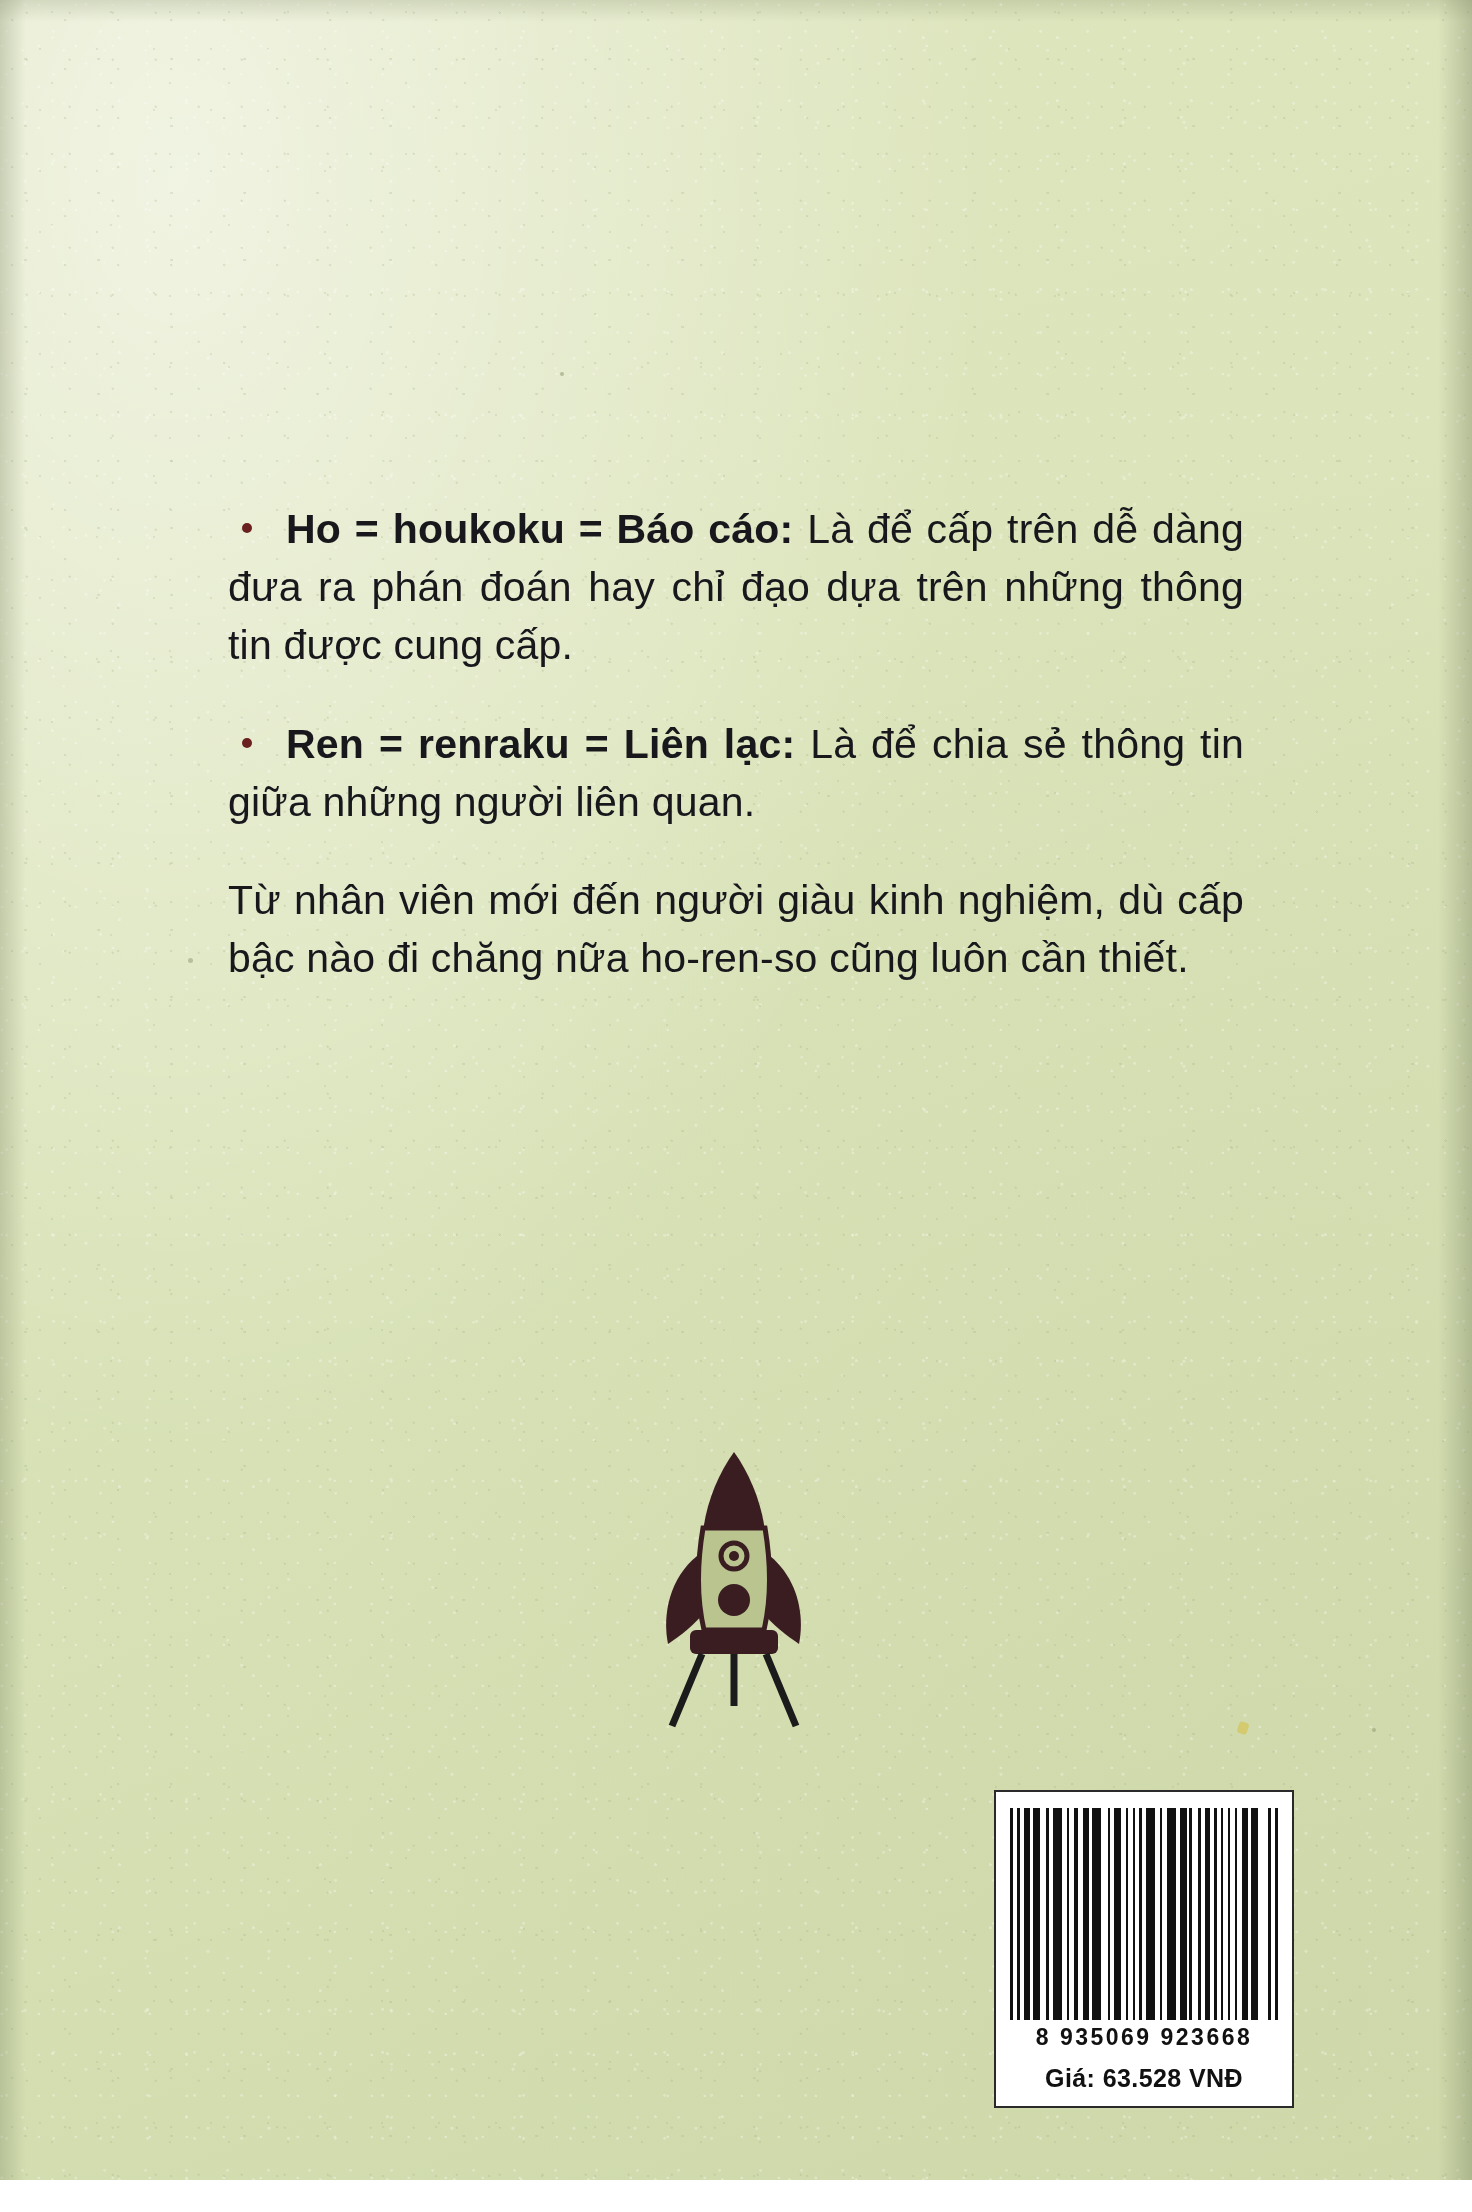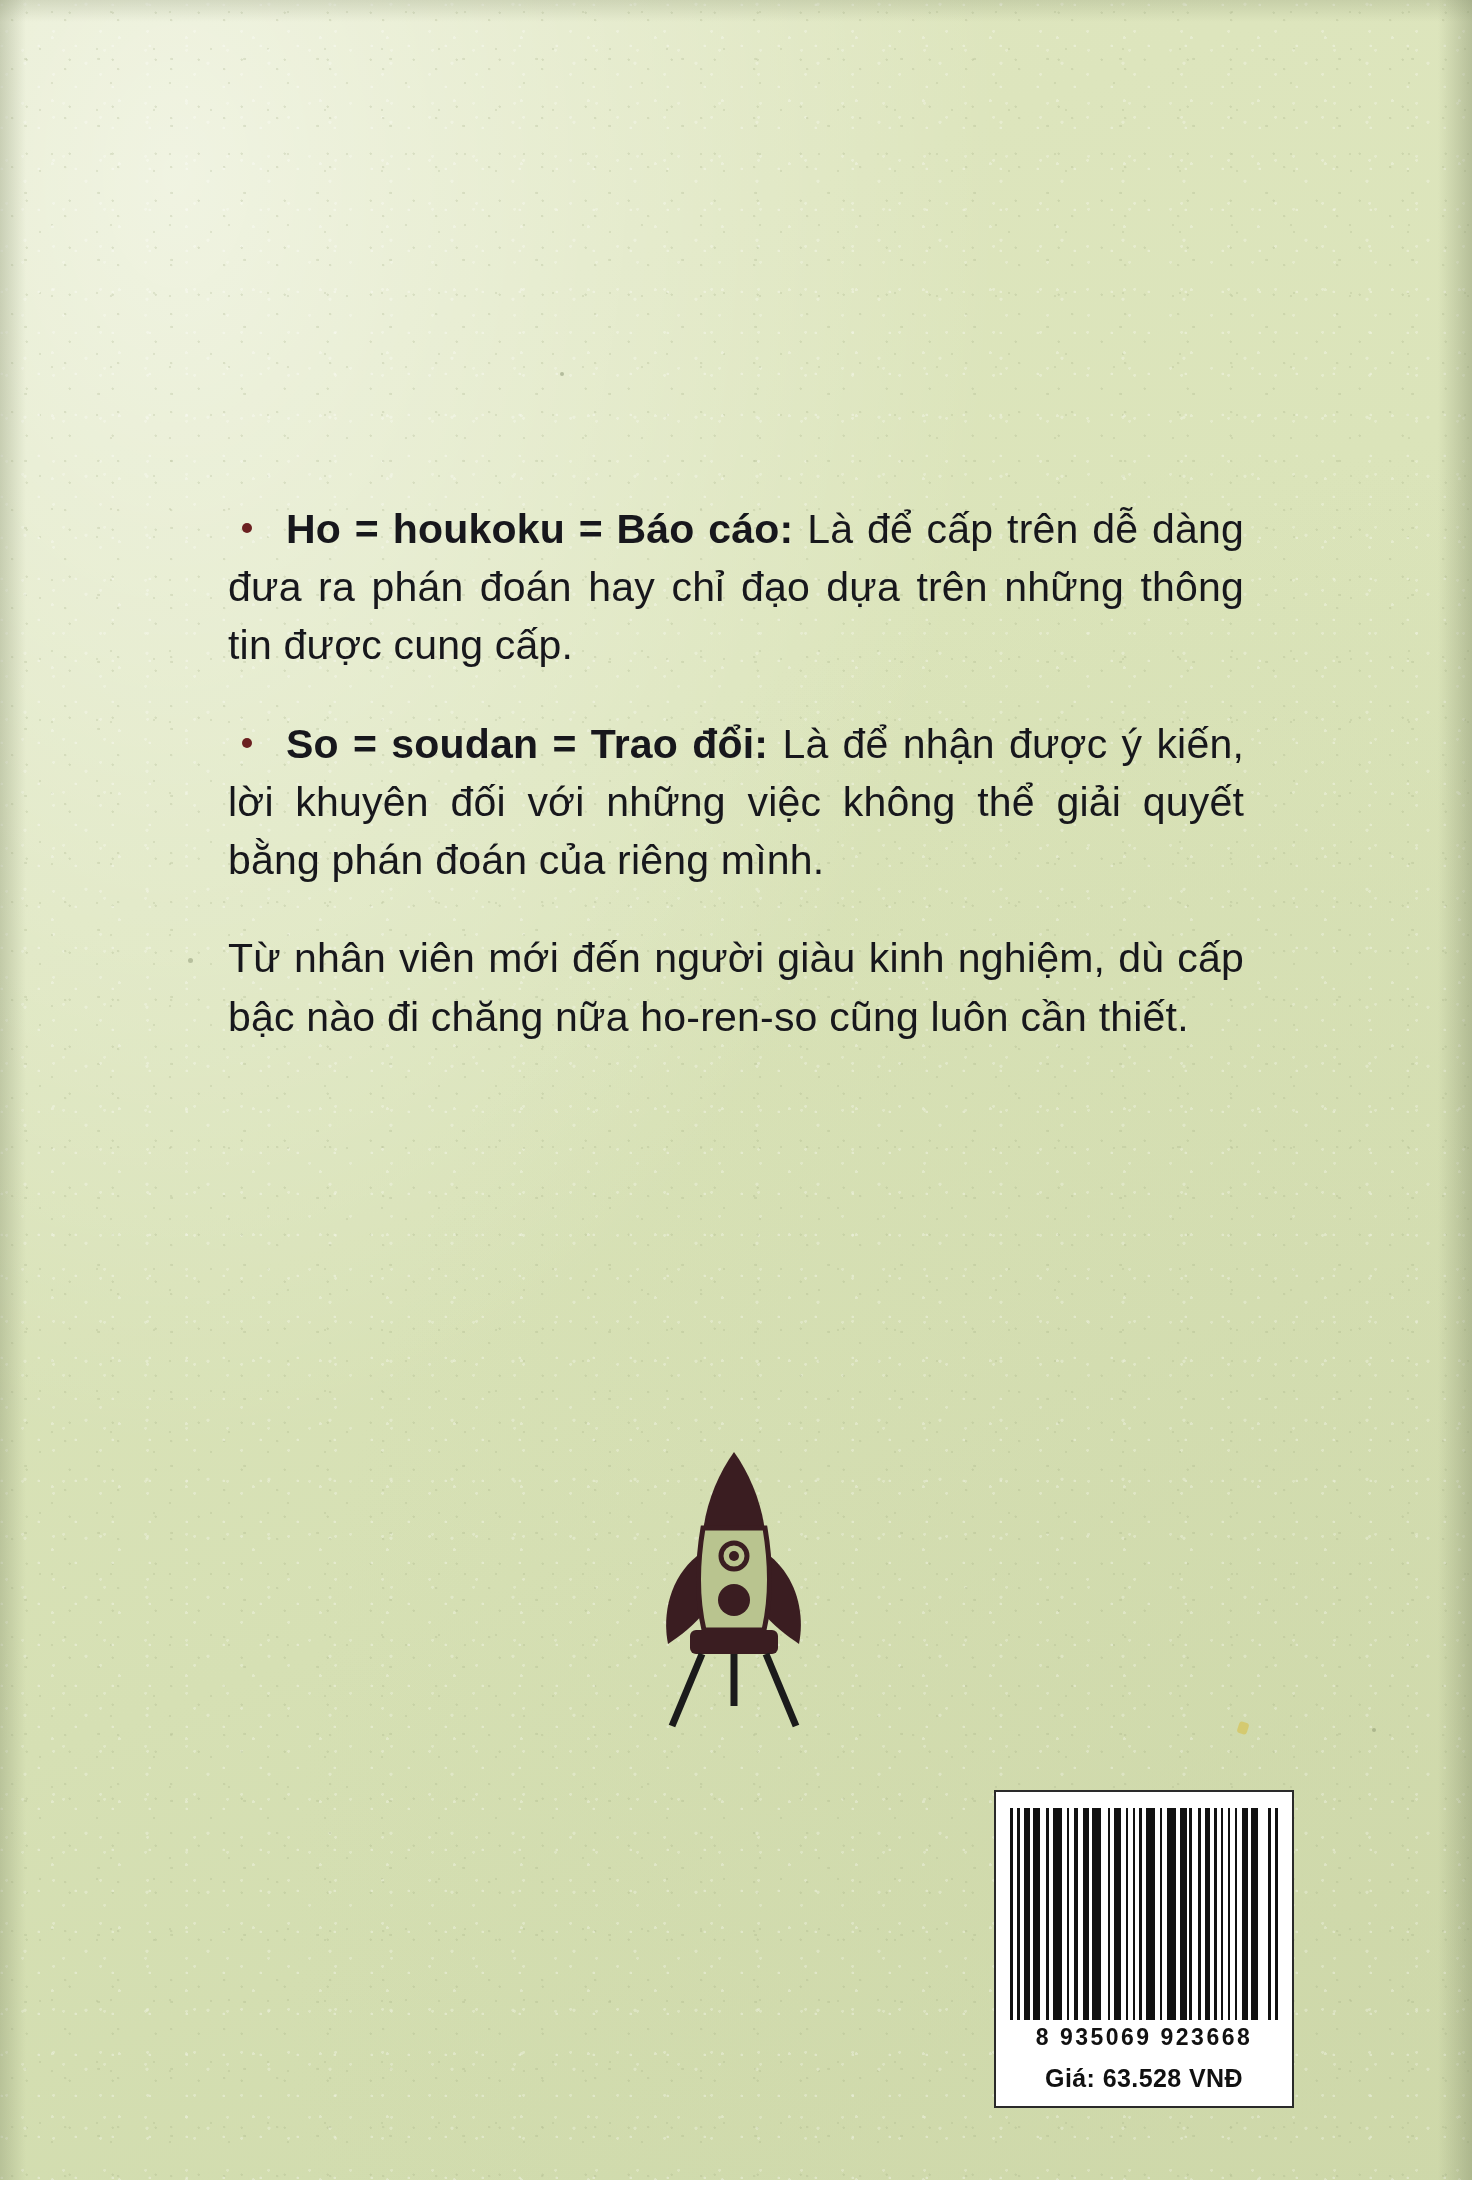--- a/index.html
+++ b/index.html
@@ -213,22 +213,22 @@
 
   <div class="speck" style="left:560px;top:372px;width:4px;height:4px;background:rgba(120,130,95,.45);border-radius:50%;"></div>
   <div class="speck" style="left:188px;top:958px;width:5px;height:5px;background:rgba(120,130,95,.40);border-radius:50%;"></div>
   <div class="speck" style="left:1238px;top:1722px;width:10px;height:12px;background:rgba(214,196,92,.75);border-radius:3px;transform:rotate(18deg);"></div>
   <div class="speck" style="left:1372px;top:1728px;width:4px;height:4px;background:rgba(120,130,95,.4);border-radius:50%;"></div>
 
   <div class="content">
 
     <p class="para bullet-para"><span class="bullet-dot"></span><span class="lead">Ho = houkoku = Báo cáo:</span><span> Là để cấp trên dễ dàng đưa ra phán đoán hay chỉ đạo dựa trên những thông tin được cung cấp.</span></p>
 
-
-    <p class="para bullet-para"><span class="bullet-dot"></span><span class="lead">So = soudan = Trao đổi:</span><span> Là để nhận được ý kiến, lời khuyên đối với những việc không thể giải quyết bằng phán đoán của riêng mình.</span></p>
+    <p class="para bullet-para"><span class="bullet-dot"></span><span class="lead">Ren = renraku = Liên lạc:</span><span> Là để chia sẻ thông tin giữa những người liên quan.</span></p>
+
 
     <p class="para">Từ nhân viên mới đến người giàu kinh nghiệm, dù cấp bậc nào đi chăng nữa ho-ren-so cũng luôn cần thiết.</p>
 
   </div>
 
   <div class="rocket">
     <svg width="190" height="300" viewBox="0 0 190 300" xmlns="http://www.w3.org/2000/svg">
 
       <path d="M57 108 C 30 130, 22 166, 28 196 C 40 188, 56 176, 66 162 Z" fill="#3a1d21"></path>
 

